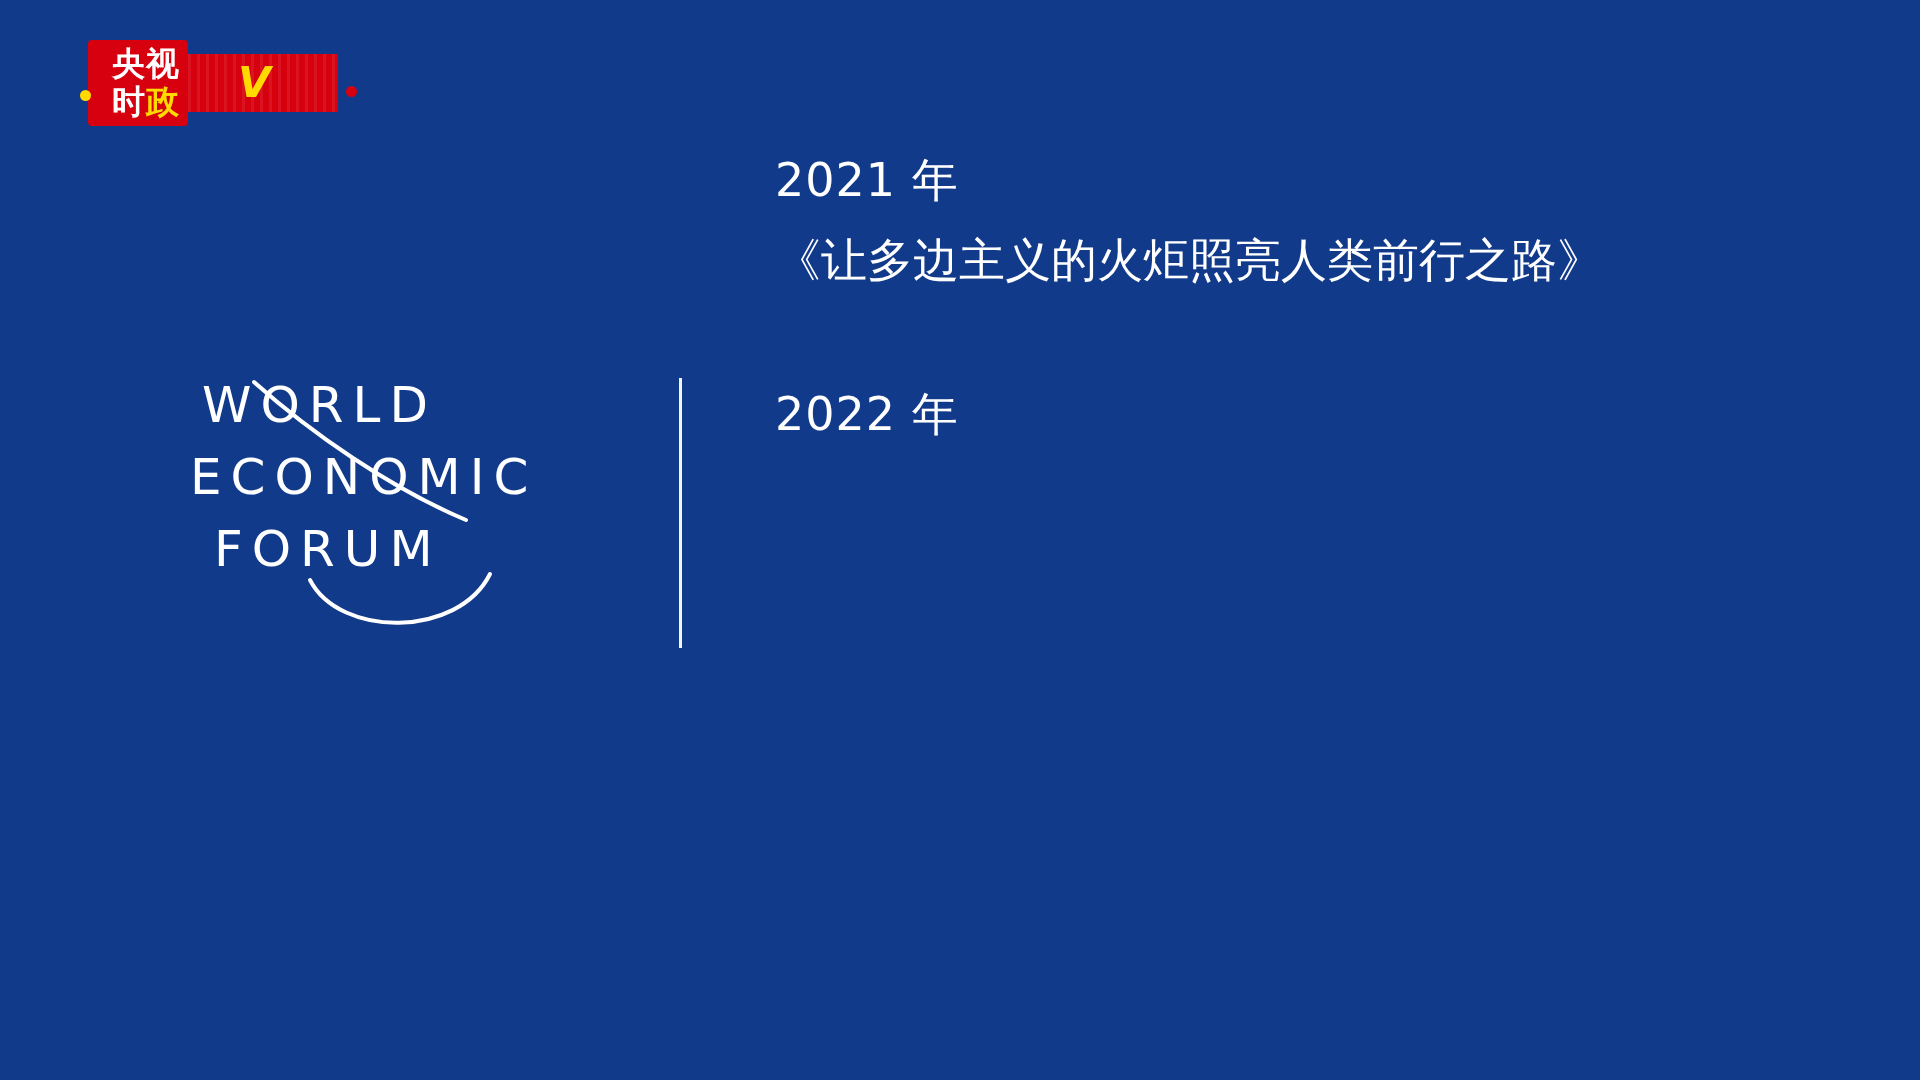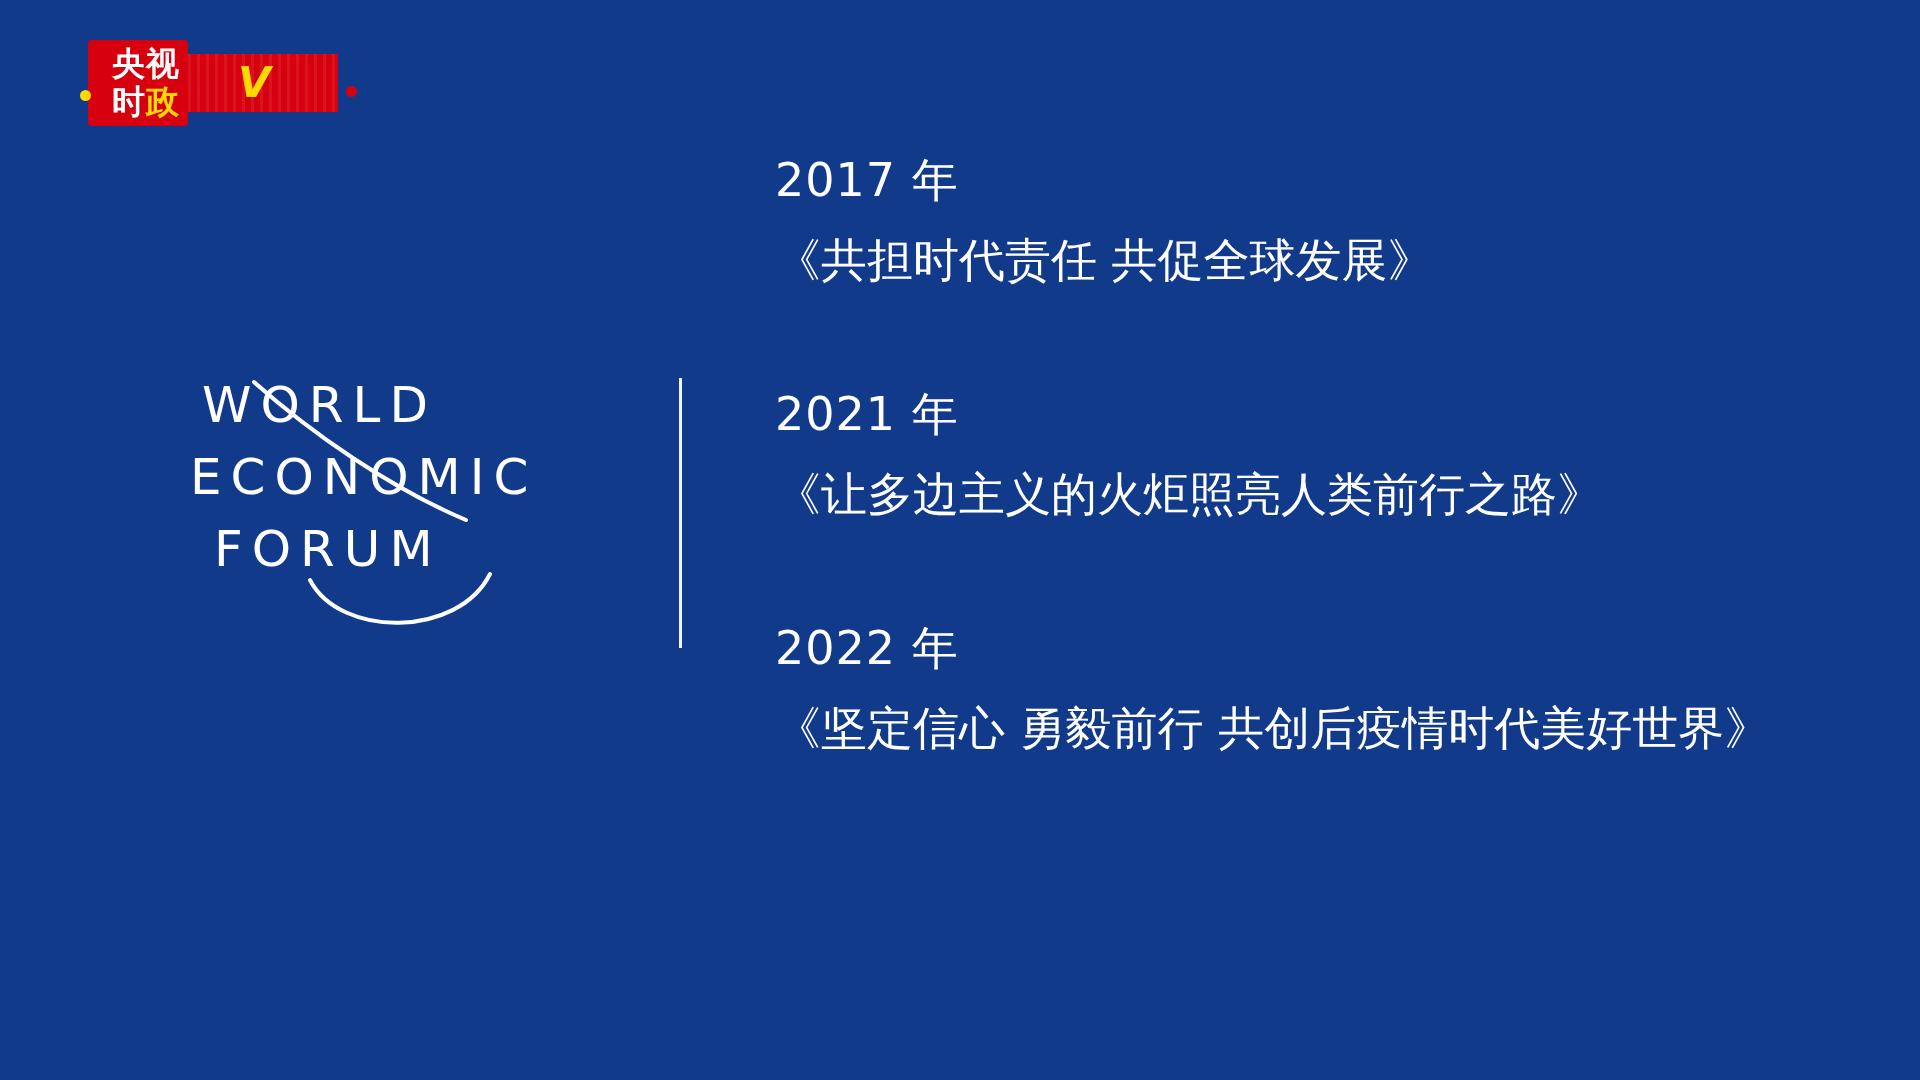--- a/index.html
+++ b/index.html
@@ -176,30 +176,25 @@
       <text x="24" y="196" fill="#ffffff" font-family="'DejaVu Sans','Liberation Sans',sans-serif" font-size="50" letter-spacing="9">FORUM</text>
       <path d="M 120 210 C 150 268, 268 268, 300 204" fill="none" stroke="#ffffff" stroke-width="4" stroke-linecap="round"></path>
       <path d="M 64 12 C 120 62, 200 118, 276 150" fill="none" stroke="#ffffff" stroke-width="4" stroke-linecap="round"></path>
     </svg>
   </div>
 
   <div class="divider"></div>
 
   <div class="entries">
 
-    <div class="entry">
-      <div class="entry-year">2017 年</div>
-      <div class="entry-title">《共担时代责任 共促全球发展》</div>
-    </div>
 
     <div class="entry">
       <div class="entry-year">2021 年</div>
       <div class="entry-title">《让多边主义的火炬照亮人类前行之路》</div>
     </div>
 
     <div class="entry">
       <div class="entry-year">2022 年</div>
-      <div class="entry-title">《坚定信心 勇毅前行 共创后疫情时代美好世界》</div>
     </div>
 
   </div>
 
 </div>
 
 </body></html>

